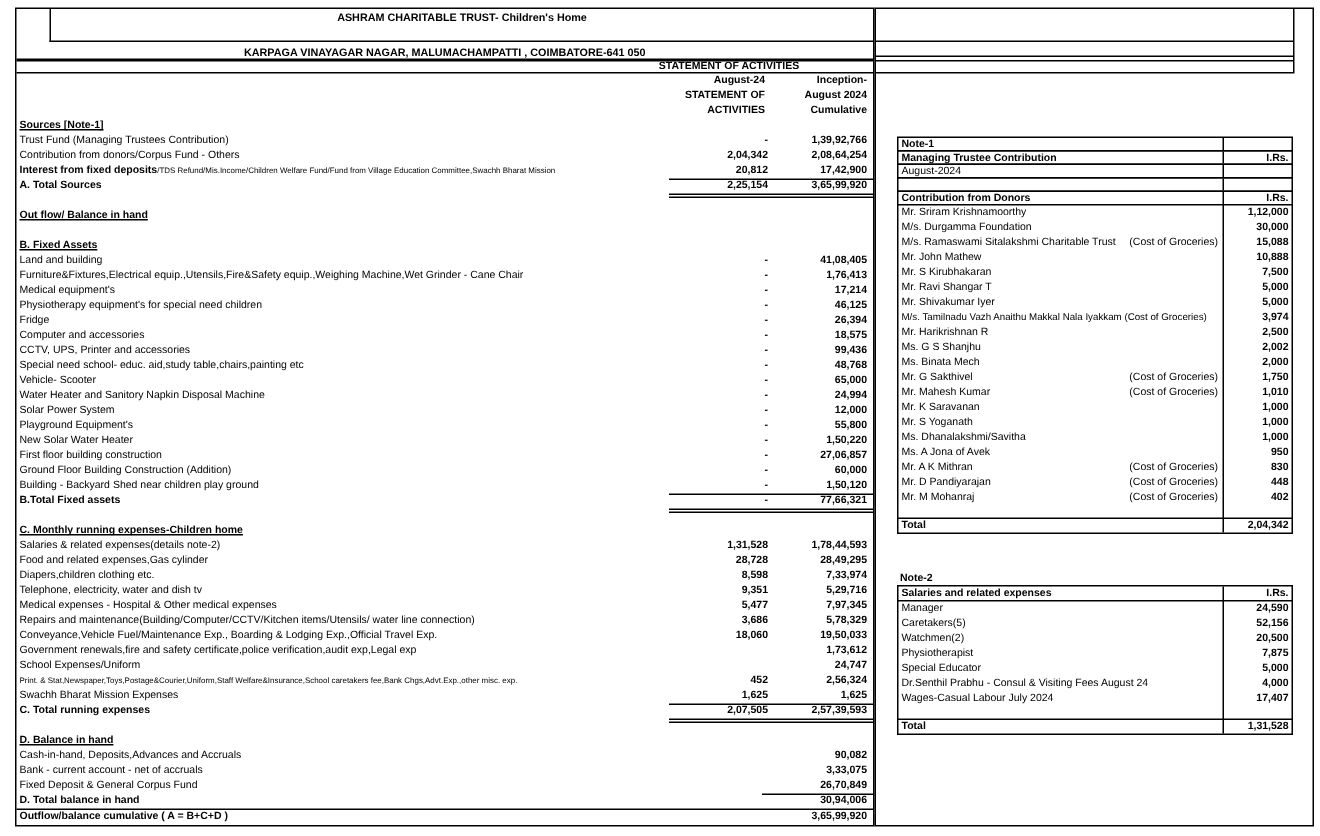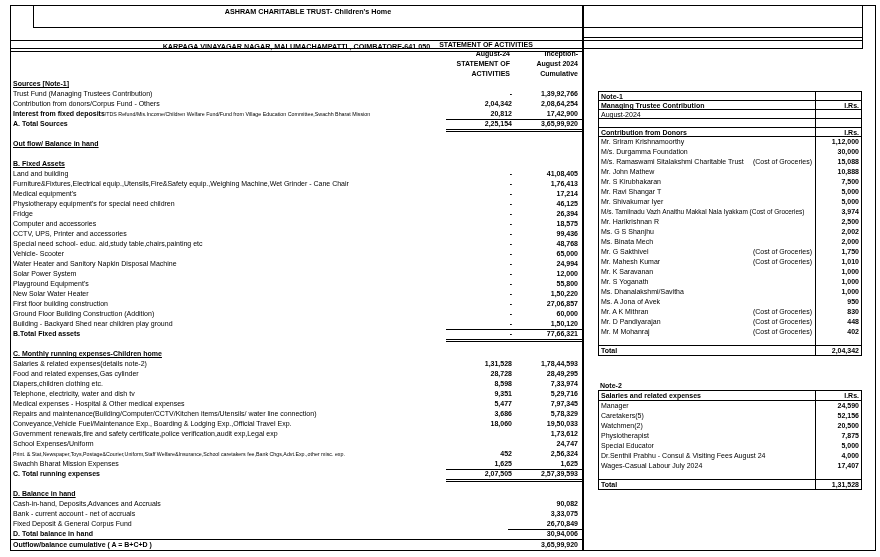--- a/index.html
+++ b/index.html
@@ -4,21 +4,21 @@
 <style>
   * { box-sizing: border-box; margin: 0; padding: 0; }
   html,body { width:880px; height:557px; background:#fff; }
   body { font-family:"Liberation Sans", sans-serif; color:#000; position:relative; }
   .page { position:absolute; left:0; top:0; width:880px; height:557px; background:#fff; }
 
   
   .main { position:absolute; left:10px; top:5px; width:573px; height:546px; border:1px solid #000; }
   .titlebox { position:absolute; left:22px; top:0; right:0; height:22px; border-left:1px solid #000; border-bottom:1px solid #000; text-align:center; }
   .titlebox div { height:11px; line-height:11px; font-size:7.2px; font-weight:bold; }
-  .addrrow { position:absolute; left:0; top:36px; width:100%; height:10px; border-bottom:1px solid #000; text-align:center; font-size:7.2px; font-weight:bold; line-height:10px; }
+  .addrrow { position:absolute; left:0; top:24px; width:100%; height:10px; border-bottom:1px solid #000; text-align:center; font-size:7.2px; font-weight:bold; line-height:10px; }
   .gaprow { position:absolute; left:0; top:32px; width:100%; height:3px; border-bottom:1px solid #000; }
   .stmtrow { position:absolute; left:0; top:35px; width:100%; height:8px; border-bottom:1px solid #000; }
   .stmtrow span { position:absolute; left:400px; width:150px; top:0; text-align:center; font-size:7px; font-weight:bold; line-height:8px; }
   .colheads { position:absolute; left:0; top:43px; width:100%; height:30px; }
   .ch { position:absolute; top:0; text-align:right; font-weight:bold; font-size:7px; }
   .ch div { height:10px; line-height:10px; }
   .ch1 { right:72px; width:120px; }
   .ch2 { right:4px; width:64px; }
   .rows { position:absolute; left:0; top:73px; width:100%; }
   .row { position:relative; display:flex; height:10px; line-height:10px; font-size:7px; }

